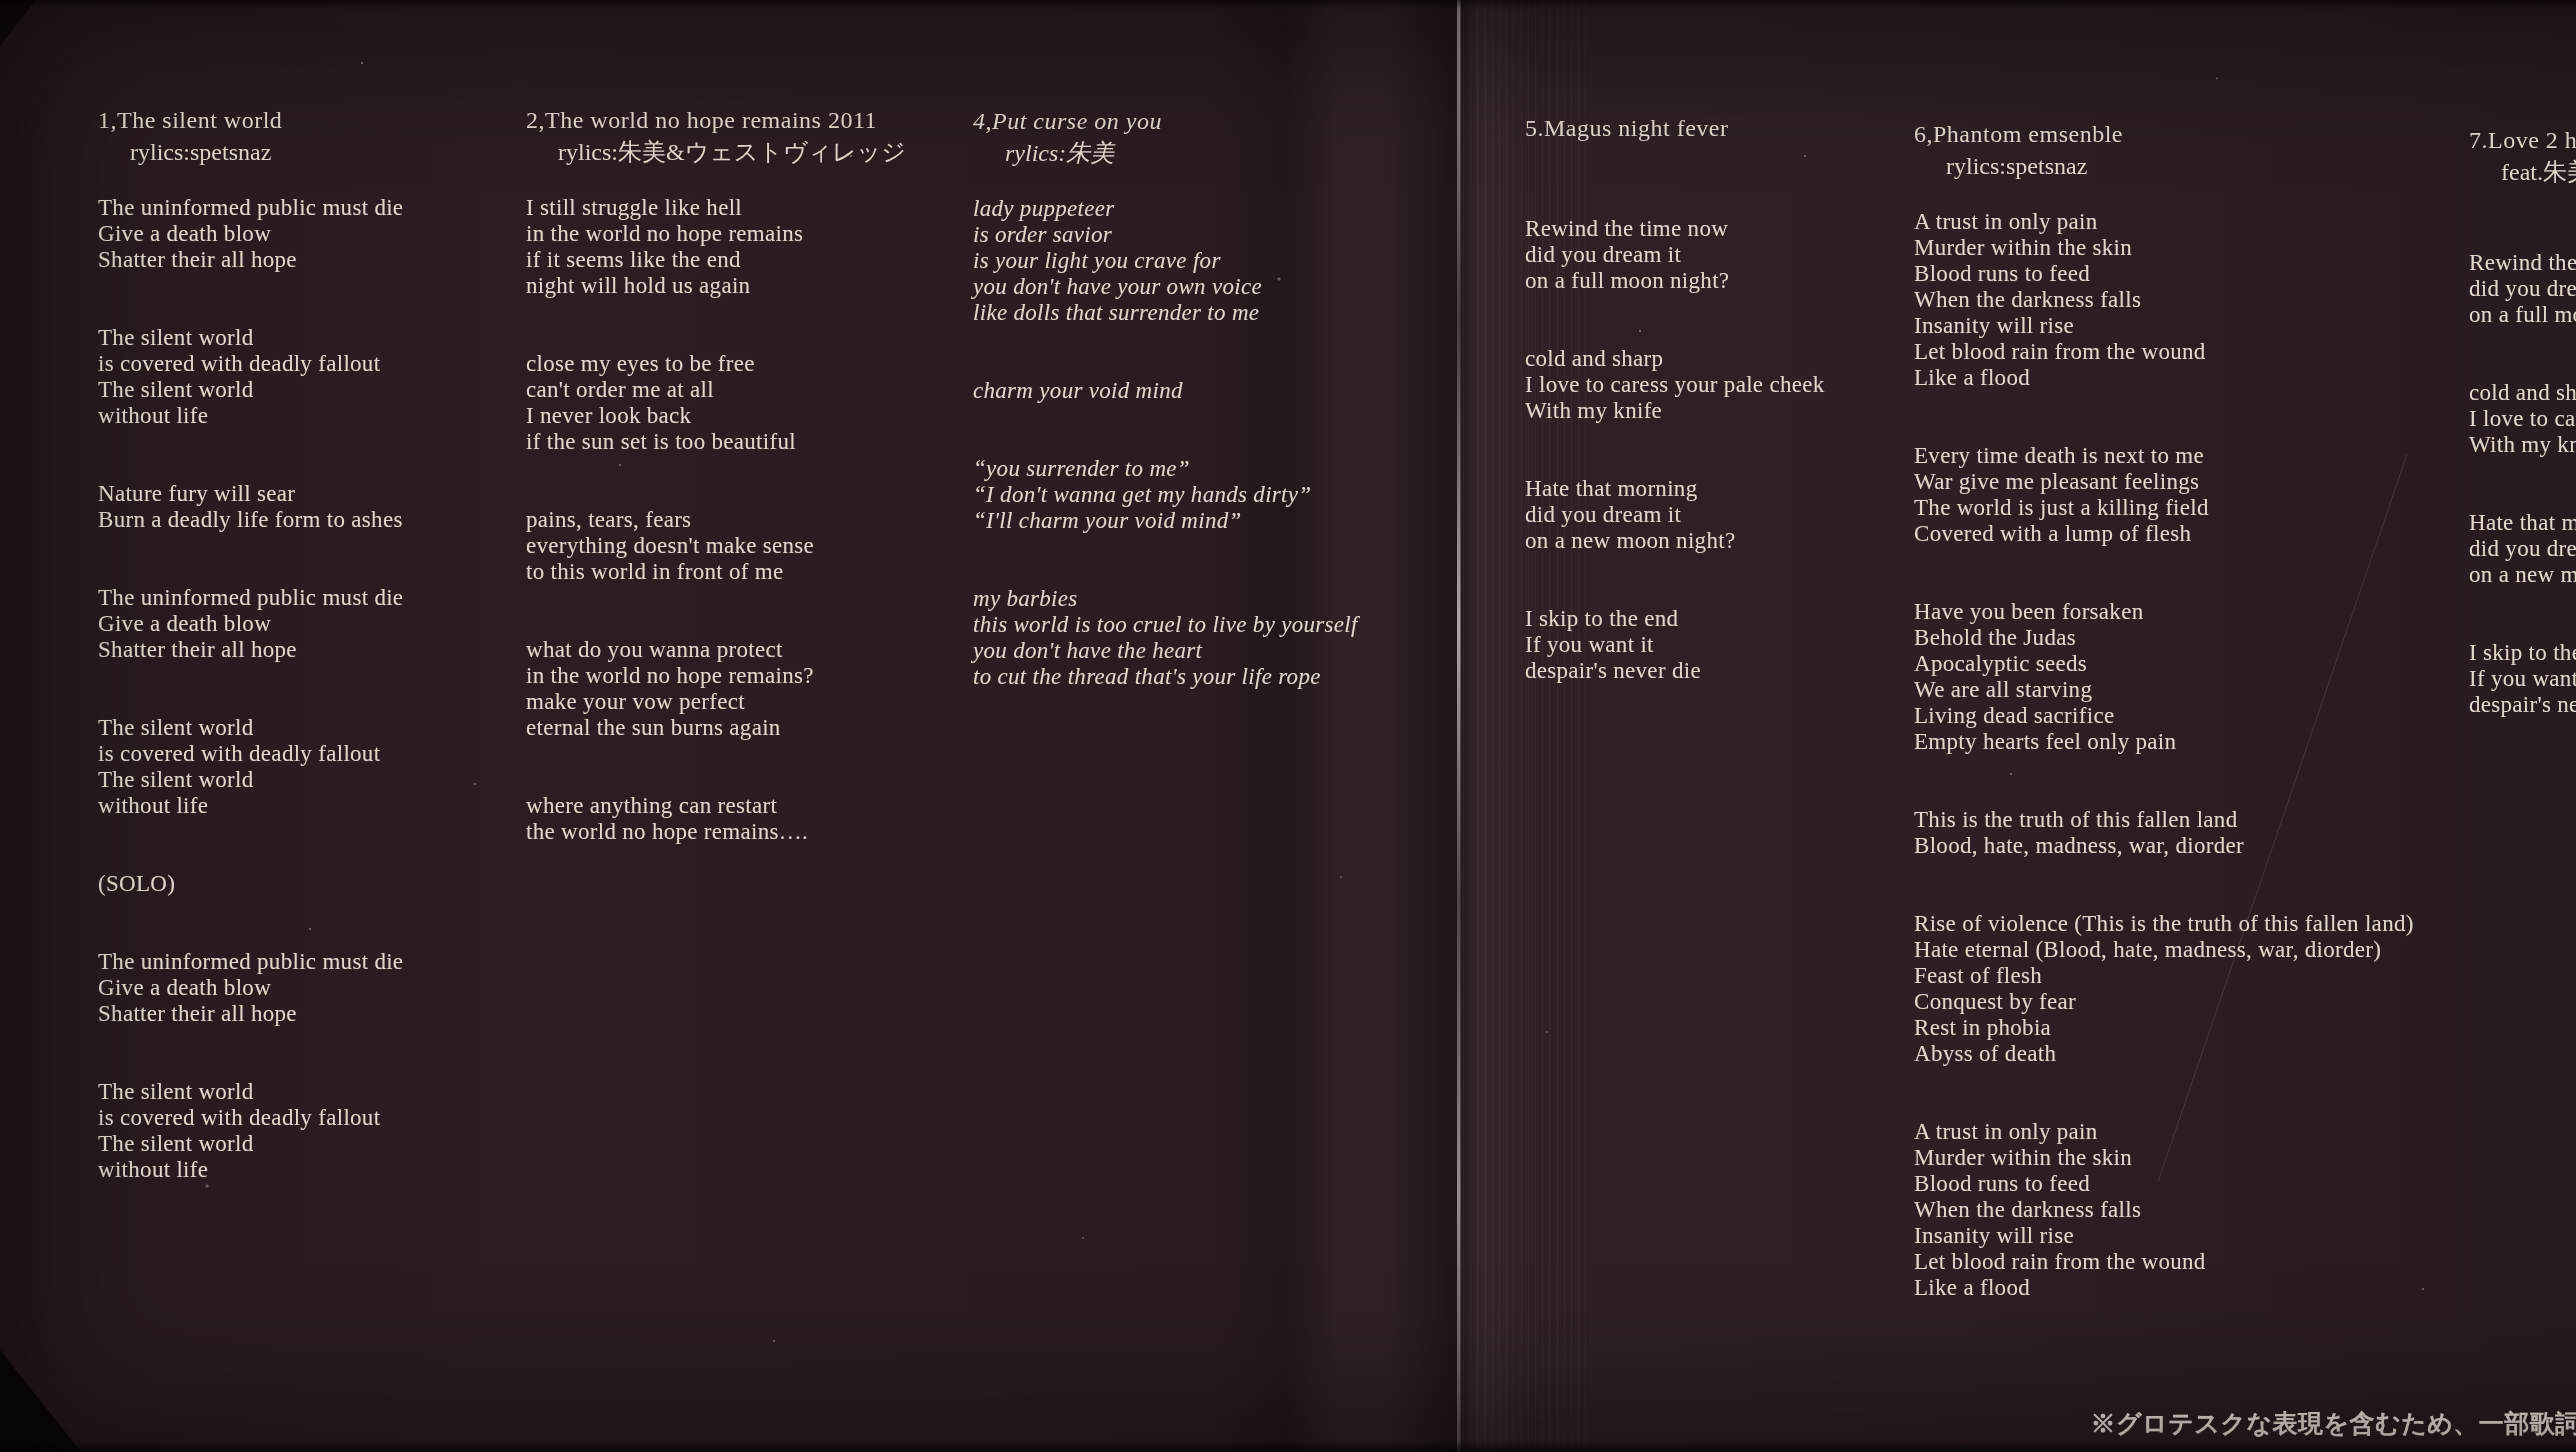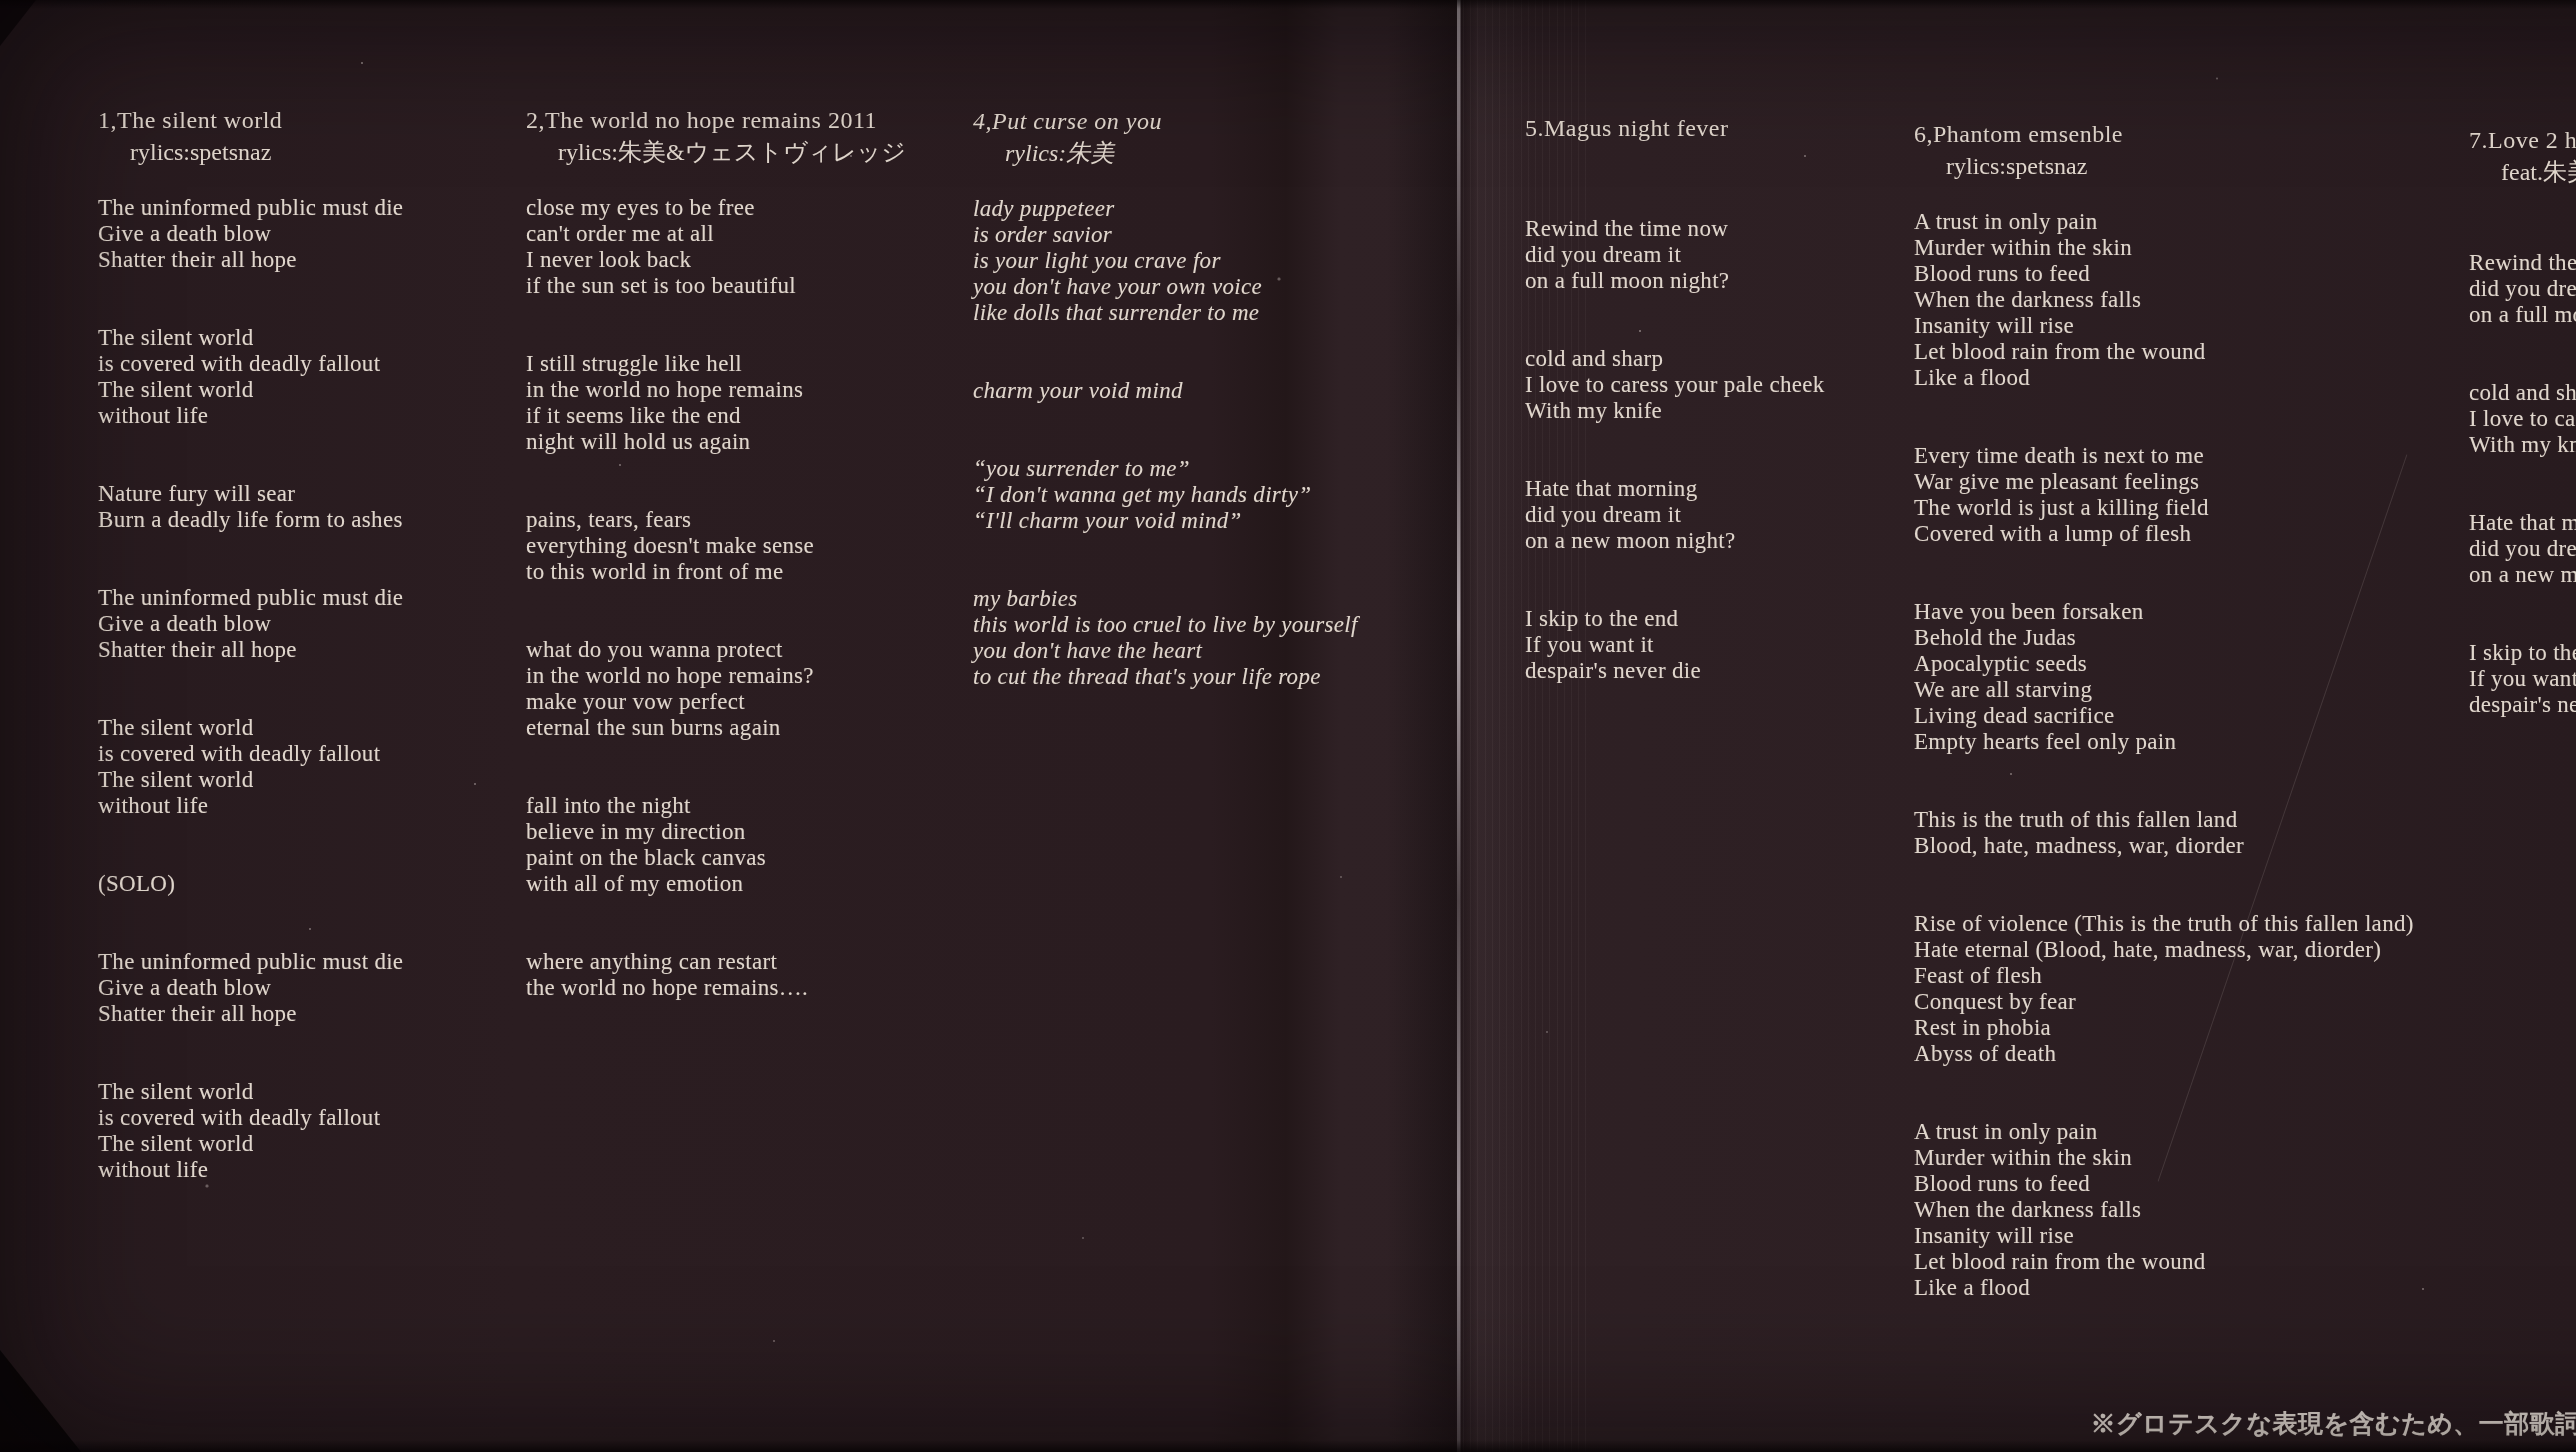--- a/index.html
+++ b/index.html
@@ -121,47 +121,41 @@
       </div>
   </section>
 
   <section class="col col-2">
     <header>
       <h2 class="title">2,The world no hope remains 2011</h2>
       <p class="credit">rylics:朱美&amp;ウェストヴィレッジ</p>
     </header>
     <div class="verses">
         <div class="stanza">
+          <p class="line">I still struggle like hell</p>
+          <p class="line">in the world no hope remains</p>
+          <p class="line">if it seems like the end</p>
+          <p class="line">night will hold us again</p>
+        </div>
+        <div class="stanza">
           <p class="line">close my eyes to be free</p>
           <p class="line">can't order me at all</p>
           <p class="line">I never look back</p>
           <p class="line">if the sun set is too beautiful</p>
         </div>
         <div class="stanza">
-          <p class="line">I still struggle like hell</p>
-          <p class="line">in the world no hope remains</p>
-          <p class="line">if it seems like the end</p>
-          <p class="line">night will hold us again</p>
-        </div>
-        <div class="stanza">
           <p class="line">pains, tears, fears</p>
           <p class="line">everything doesn't make sense</p>
           <p class="line">to this world in front of me</p>
         </div>
         <div class="stanza">
           <p class="line">what do you wanna protect</p>
           <p class="line">in the world no hope remains?</p>
           <p class="line">make your vow perfect</p>
           <p class="line">eternal the sun burns again</p>
-        </div>
-        <div class="stanza">
-          <p class="line">fall into the night</p>
-          <p class="line">believe in my direction</p>
-          <p class="line">paint on the black canvas</p>
-          <p class="line">with all of my emotion</p>
         </div>
         <div class="stanza">
           <p class="line">where anything can restart</p>
           <p class="line">the world no hope remains….</p>
         </div>
       </div>
   </section>
 
   <section class="col col-3">
     <header>

